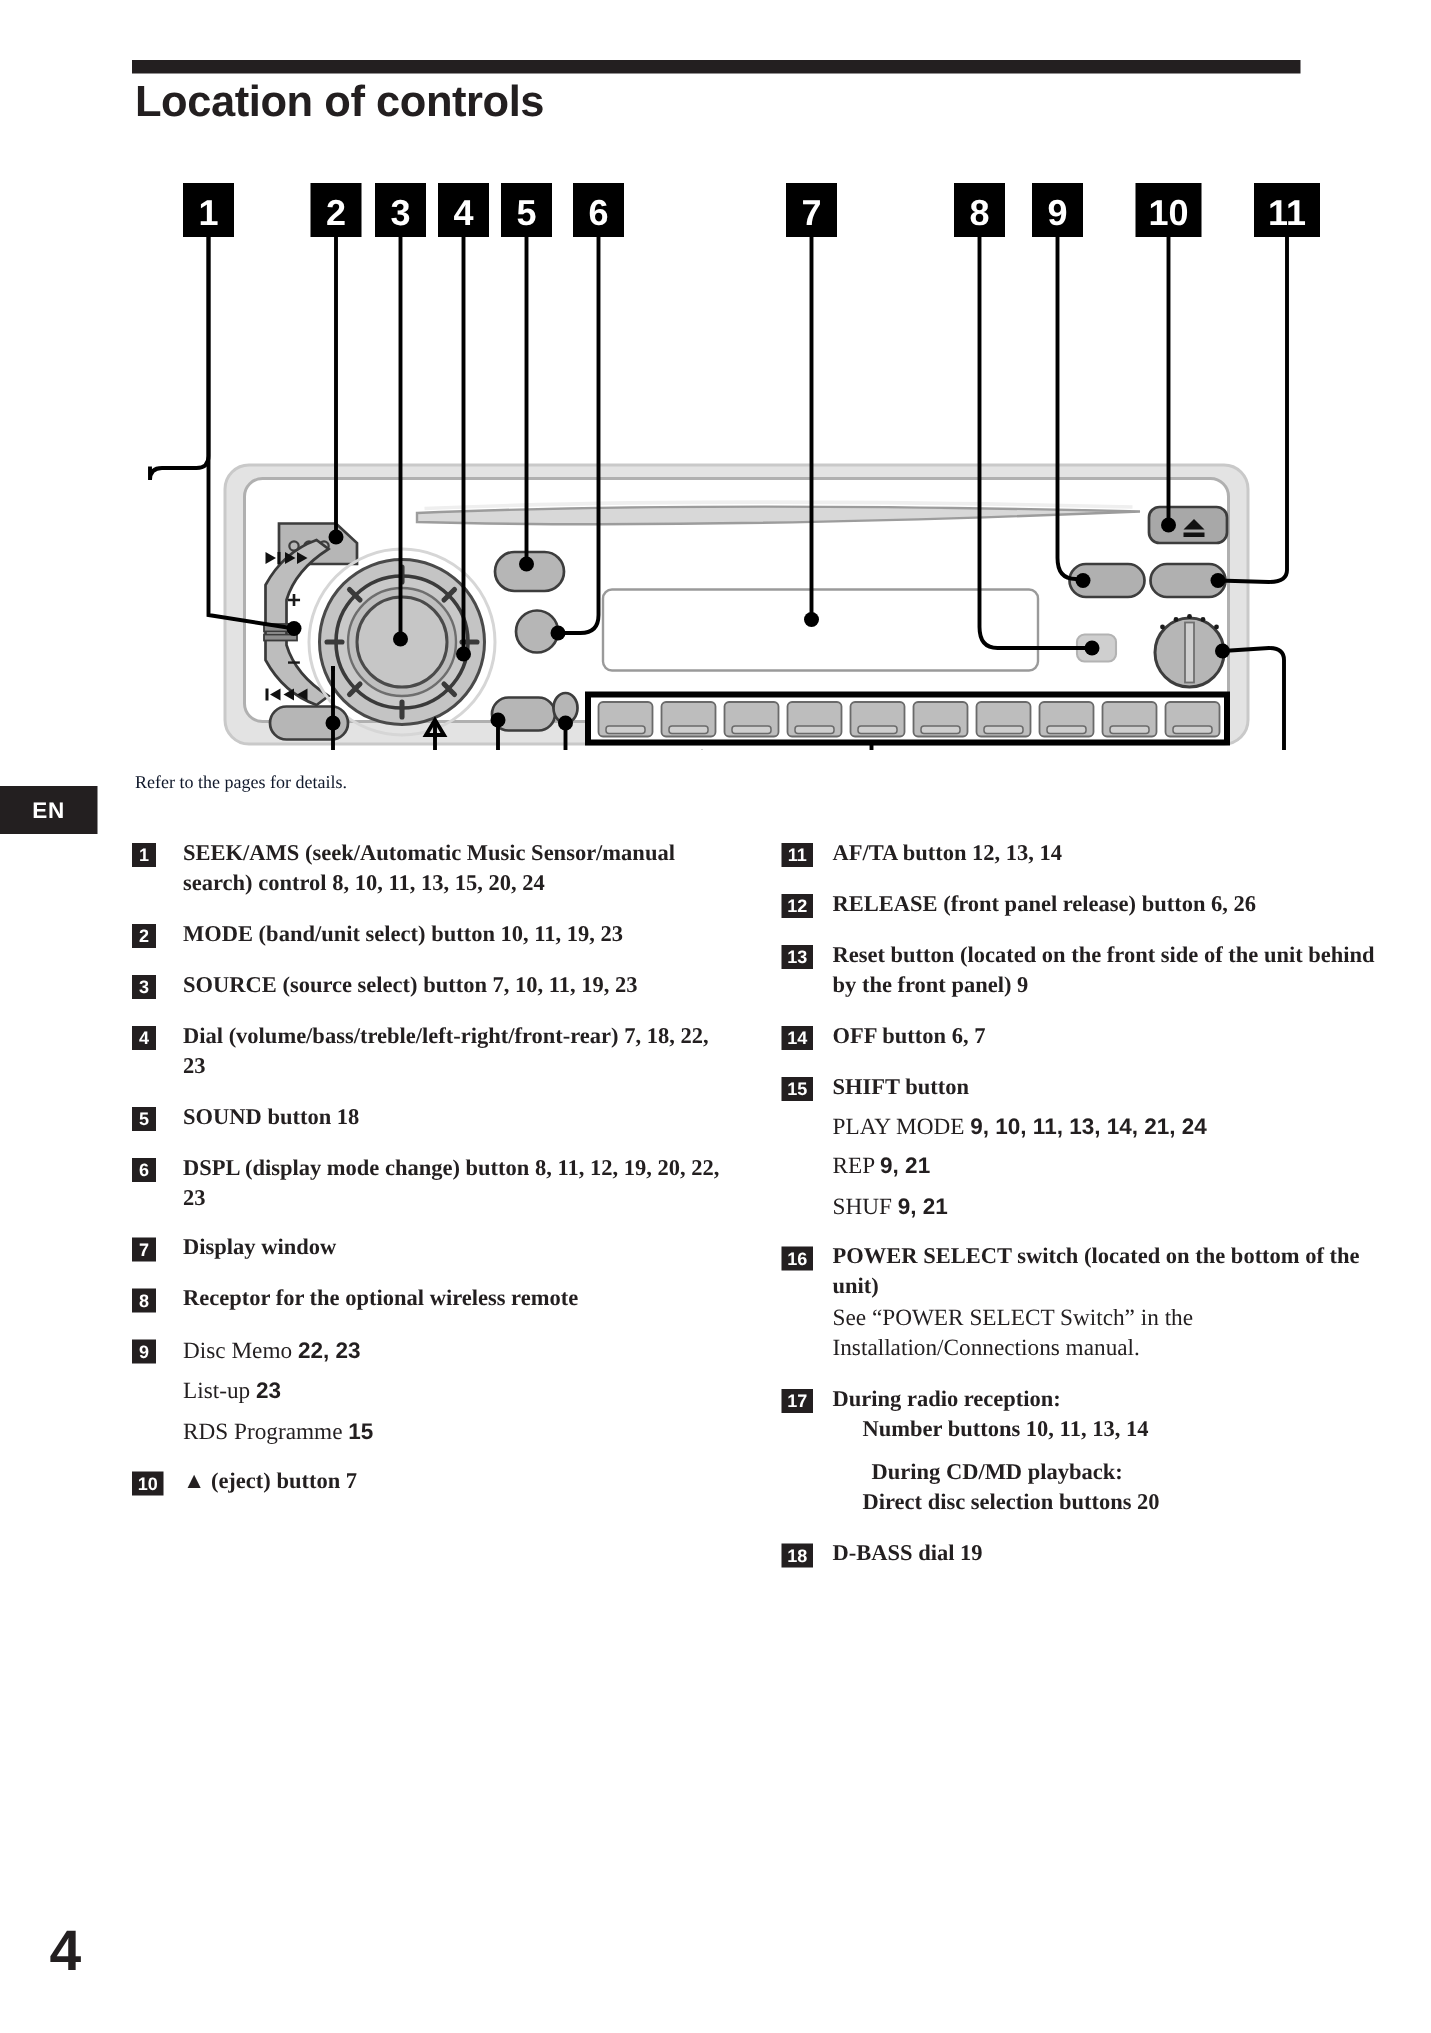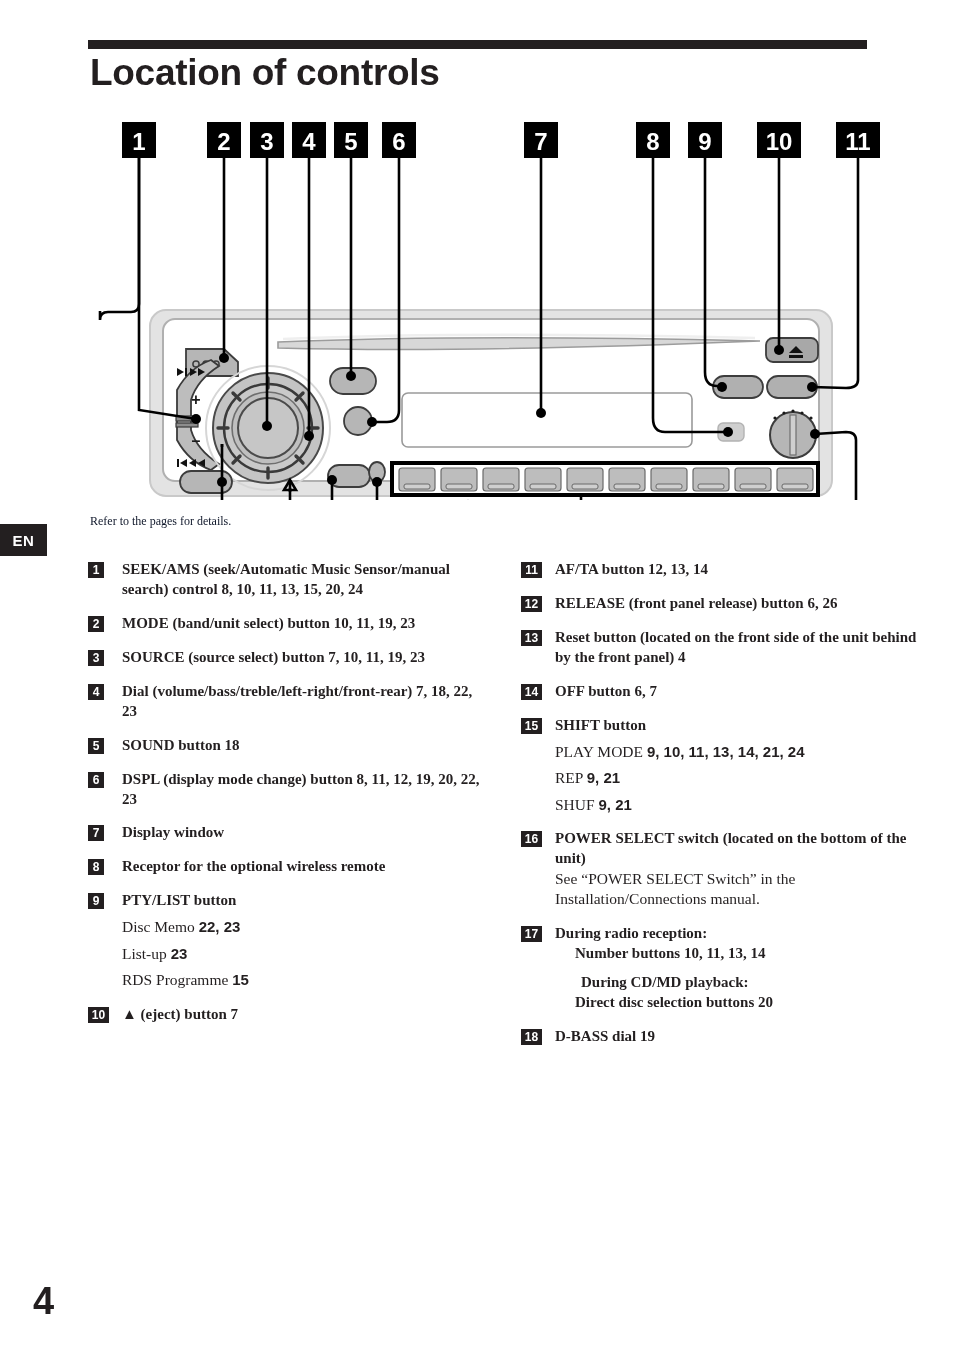--- a/index.html
+++ b/index.html
@@ -15,21 +15,21 @@
     font-family: "Liberation Sans", sans-serif;
     color: #1a1a1a;
     overflow: hidden;
   }
 
   
   .lang-tab {
     position: absolute;
     left: 0;
     top: 524px;
-    width: 47px;
+    width: 65px;
     height: 32px;
     background: #231f20;
     color: #ffffff;
     font-size: 15px;
     font-weight: bold;
     letter-spacing: 0.5px;
     display: flex;
     align-items: center;
     justify-content: center;
   }
@@ -40,21 +40,21 @@
     left: 88px;
     top: 40px;
     width: 779px;
     height: 9px;
     background: #231f20;
   }
   .page-title {
     position: absolute;
     left: 90px;
     top: 52px;
-    font-size: 37px;
+    font-size: 29px;
     font-weight: bold;
     letter-spacing: -0.3px;
     color: #231f20;
   }
 
   
   .page-number {
     position: absolute;
     left: 33px;
     top: 1280px;
@@ -428,21 +428,20 @@
     <div class="entry-text">Display window</div>
   </div>
 
   <div class="entry">
     <span class="badge">8</span>
     <div class="entry-text">Receptor for the optional wireless remote</div>
   </div>
 
   <div class="entry">
     <span class="badge">9</span>
-    <div class="entry-text">PTY/LIST button</div>
     <div class="sub">
       <span>Disc Memo</span>
       <b>22, 23</b>
     </div>
     <div class="sub">
       <span>List-up</span>
       <b>23</b>
     </div>
     <div class="sub">
       <span>RDS Programme</span>
@@ -464,21 +463,21 @@
     <div class="entry-text">AF/TA button  12, 13, 14</div>
   </div>
 
   <div class="entry">
     <span class="badge wide">12</span>
     <div class="entry-text">RELEASE (front panel release) button 6, 26</div>
   </div>
 
   <div class="entry">
     <span class="badge wide">13</span>
-    <div class="entry-text">Reset button (located on the front side of the unit behind by the front panel)  4</div>
+    <div class="entry-text">Reset button (located on the front side of the unit behind by the front panel)  9</div>
   </div>
 
   <div class="entry">
     <span class="badge wide">14</span>
     <div class="entry-text">OFF button  6, 7</div>
   </div>
 
   <div class="entry">
     <span class="badge wide">15</span>
     <div class="entry-text">SHIFT button</div>

